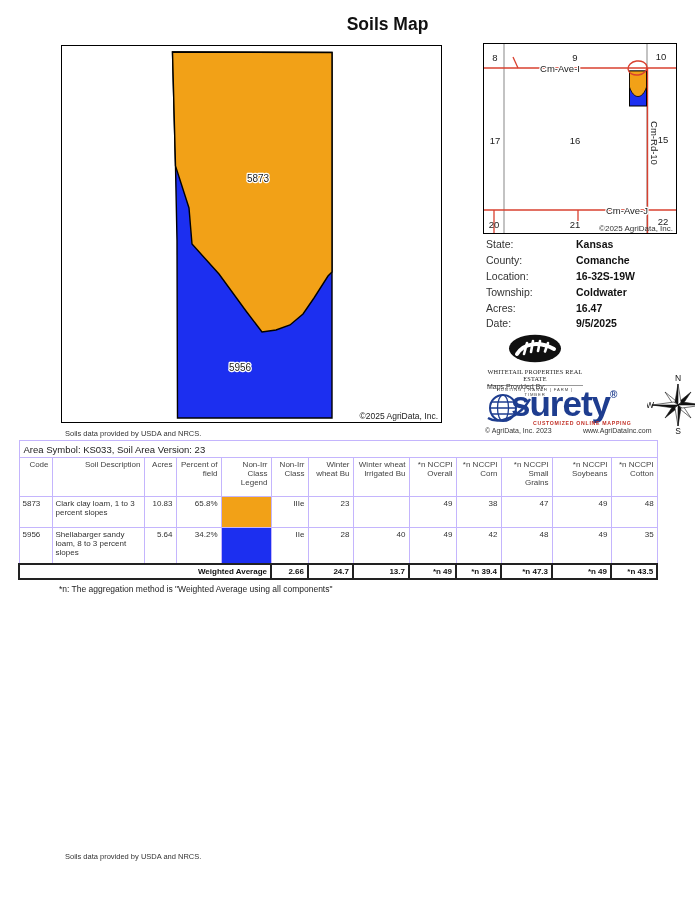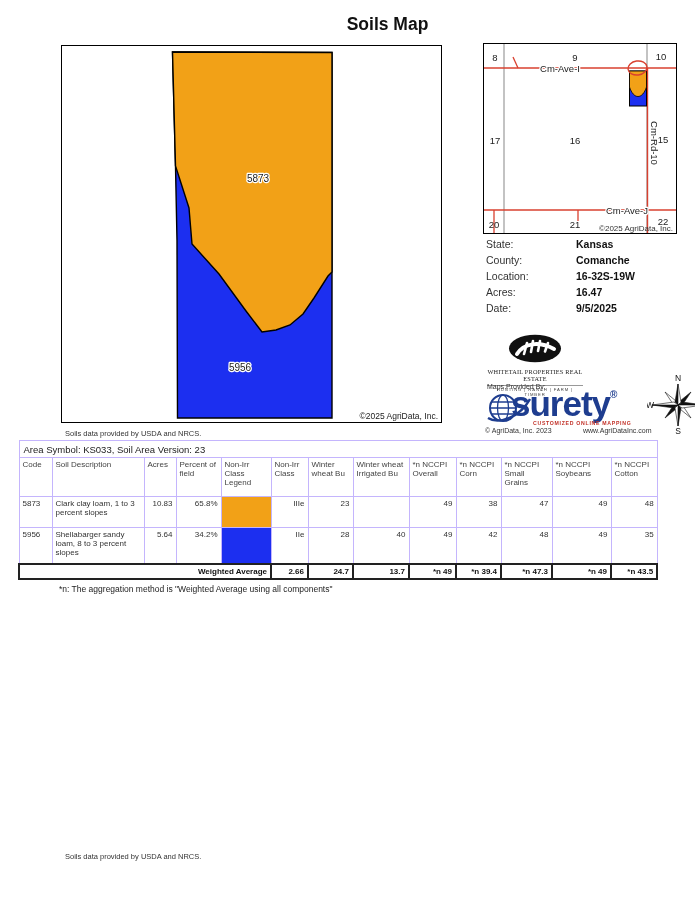--- a/index.html
+++ b/index.html
@@ -31,21 +31,21 @@
                color:#1E3D8F;line-height:1;}
   .surety-reg{font-size:10px;vertical-align:18px;letter-spacing:0;}
   .surety-tag{left:493px;top:420px;font-size:5.2px;font-weight:bold;letter-spacing:.7px;color:#C23128;}
   .surety-copy{left:445px;top:427px;font-size:7px;color:#333;}
   .surety-web{left:543px;top:427px;font-size:7px;color:#333;}
   
   .soil-table{position:absolute;left:18px;top:440px;border-collapse:collapse;table-layout:fixed;
               width:639px;font-size:8px;color:#333;}
   .soil-table td{border:1px solid #c4b5fd;padding:2px 3px;vertical-align:top;overflow:hidden;}
   .soil-table .area-hdr td{font-size:9.5px;height:12px;padding:2px 4px;vertical-align:middle;color:#222;}
-  .soil-table .hdr td{height:34px;color:#444;}
+  .soil-table .hdr td{height:34px;color:#444;text-align:right;}
   .num{text-align:right;}
   .swatch{padding:0;}
   .wrow td{border:2px solid #222;font-weight:bold;color:#111;}
   .footnote{left:19px;top:584px;font-size:8.5px;color:#222;text-align:right;}
   .page-footer{left:25px;top:852px;font-size:7.5px;color:#333;}
   text{font-family:"Liberation Sans",sans-serif;}
   .halo{paint-order:stroke;stroke:#fff;stroke-width:2.5px;stroke-linejoin:round;}
 </style>
 </head>
 <body>
@@ -107,20 +107,24 @@
       <span class="info-label">State:</span>
       <span class="info-value">Kansas</span>
     </div>
     <div class="info-row">
       <span class="info-label">County:</span>
       <span class="info-value">Comanche</span>
     </div>
     <div class="info-row">
       <span class="info-label">Location:</span>
       <span class="info-value">16-32S-19W</span>
+    </div>
+    <div class="info-row">
+      <span class="info-label">Township:</span>
+      <span class="info-value">Coldwater</span>
     </div>
     <div class="info-row">
       <span class="info-label">Acres:</span>
       <span class="info-value">16.47</span>
     </div>
     <div class="info-row">
       <span class="info-label">Date:</span>
       <span class="info-value">9/5/2025</span>
     </div>
   </div>

